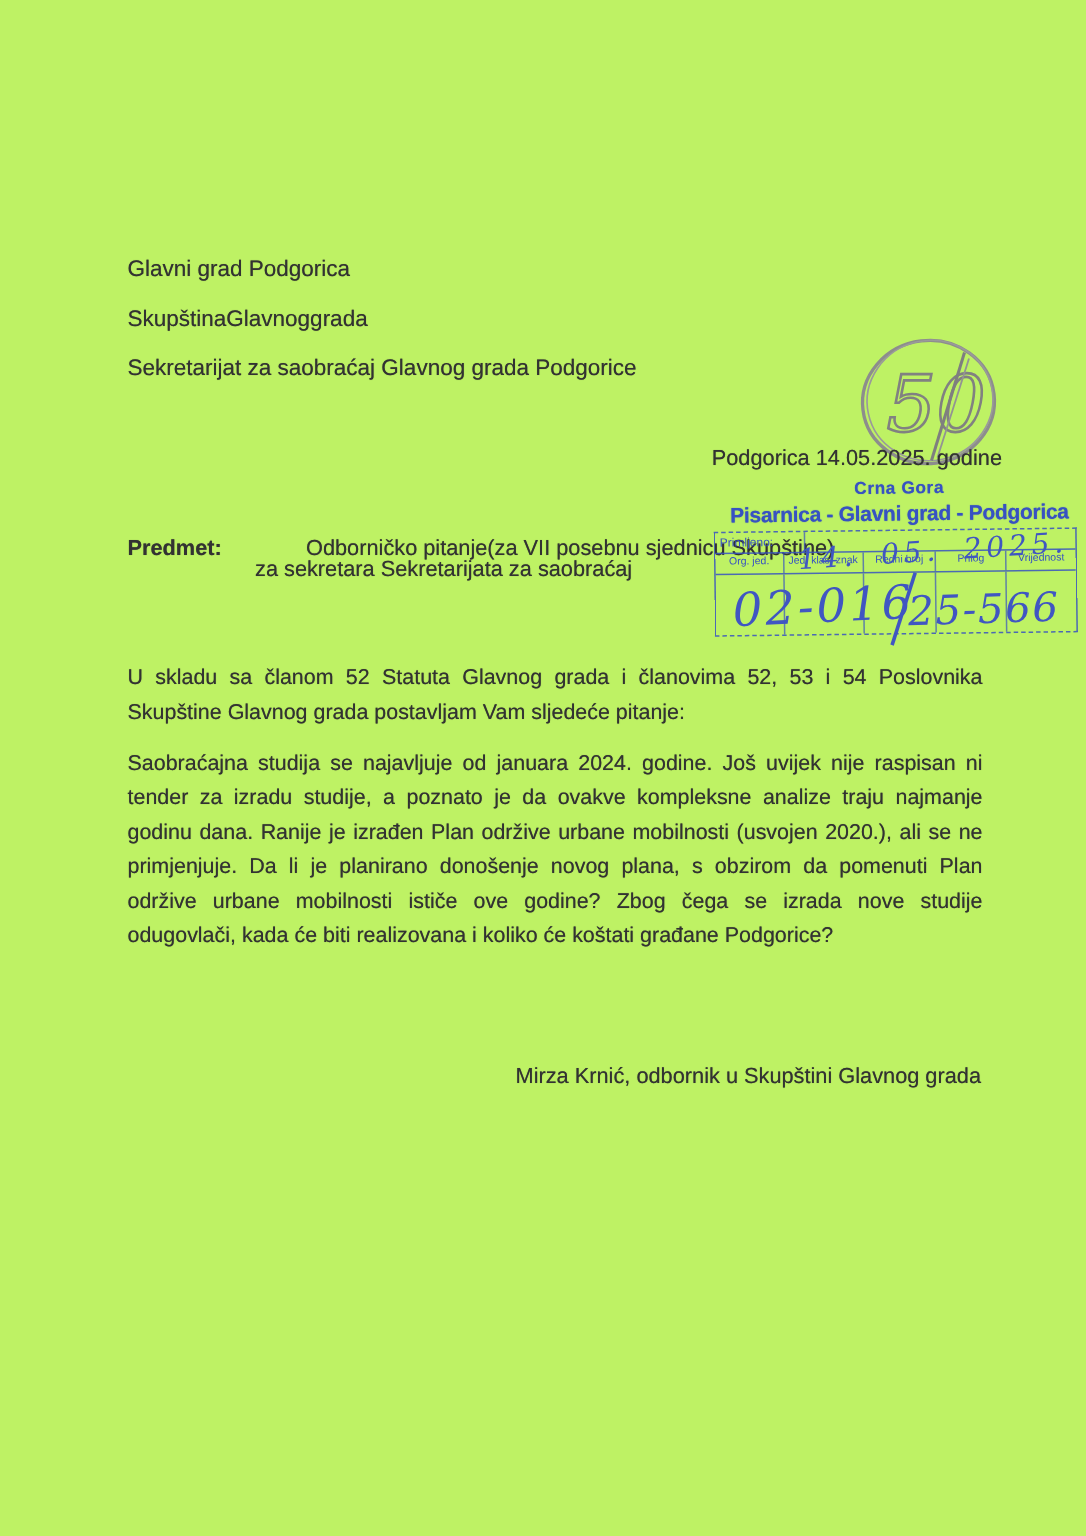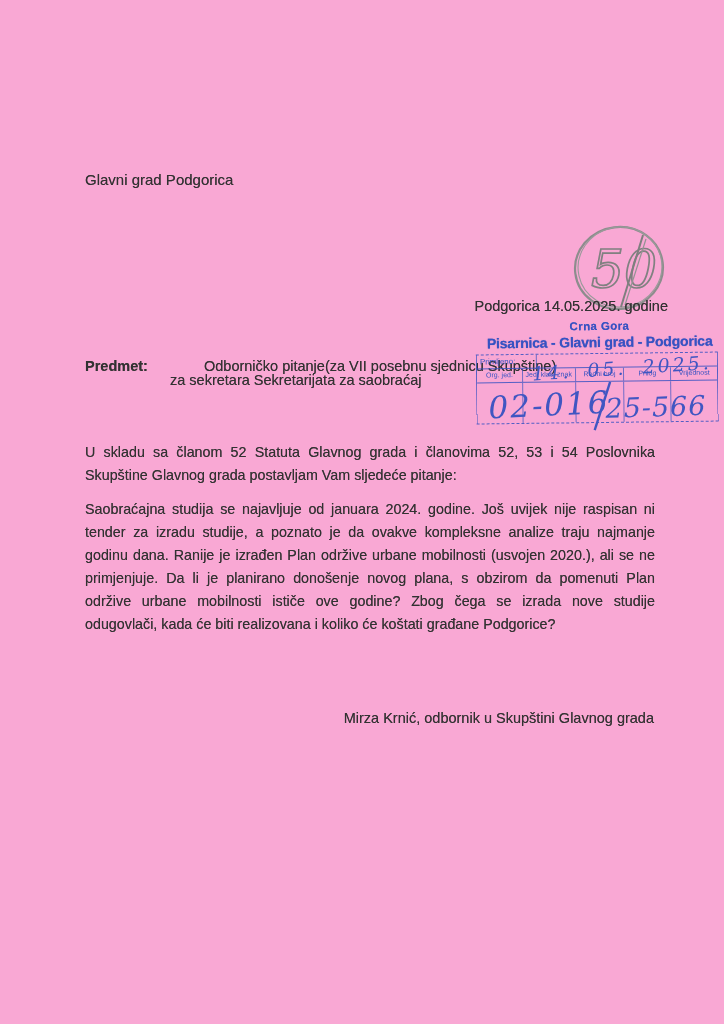--- a/index.html
+++ b/index.html
@@ -6,21 +6,21 @@
   body {
     width:724px; height:1024px;
     background:#ffffff;
     font-family:"Liberation Sans", sans-serif;
     color:#323232;
     overflow:hidden;
   }
   .page {
     position:relative;
     width:724px; height:1024px;
-    background:#f9a8d4;
+    background:#bef264;
   }
   .typed { text-shadow:0 0 .45px rgba(40,40,40,.65); }
 
   
   .header-block {
     position:absolute; left:85px; top:172px;
     font-size:15px; line-height:15px;
   }
   .header-block .hline { margin:0 0 18px 0; white-space:nowrap; }
 
@@ -118,20 +118,22 @@
   .signature-name { margin-bottom:19px; white-space:nowrap;padding-left:13px; }
   .signature-contact { white-space:nowrap; }
 </style>
 </head>
 <body>
 
 <div class="page">
 
   <div class="header-block typed">
     <div class="hline">Glavni grad Podgorica</div>
+    <div class="hline">SkupštinaGlavnoggrada</div>
+    <div class="hline">Sekretarijat za saobraćaj Glavnog grada Podgorice</div>
   </div>
 
   <div class="circled-note">
     <svg width="100" height="102" viewBox="0 0 100 102">
       <ellipse cx="48" cy="49" rx="44" ry="41" fill="none" stroke="#8d8d8d" stroke-width="2.2" transform="rotate(-7 48 49)"></ellipse>
       <ellipse cx="49" cy="48" rx="42" ry="40" fill="none" stroke="#9a9a9a" stroke-width="1.1" transform="rotate(-12 49 48)"></ellipse>
       <text x="20" y="68" font-size="52" font-family="DejaVu Serif, serif" font-style="italic" fill="none" stroke="#818181" stroke-width="1.7">50</text>
       <line x1="72" y1="16" x2="50" y2="88" stroke="#7f7f7f" stroke-width="2"></line>
       <line x1="75" y1="20" x2="54" y2="86" stroke="#939393" stroke-width="1.2"></line>
     </svg>

